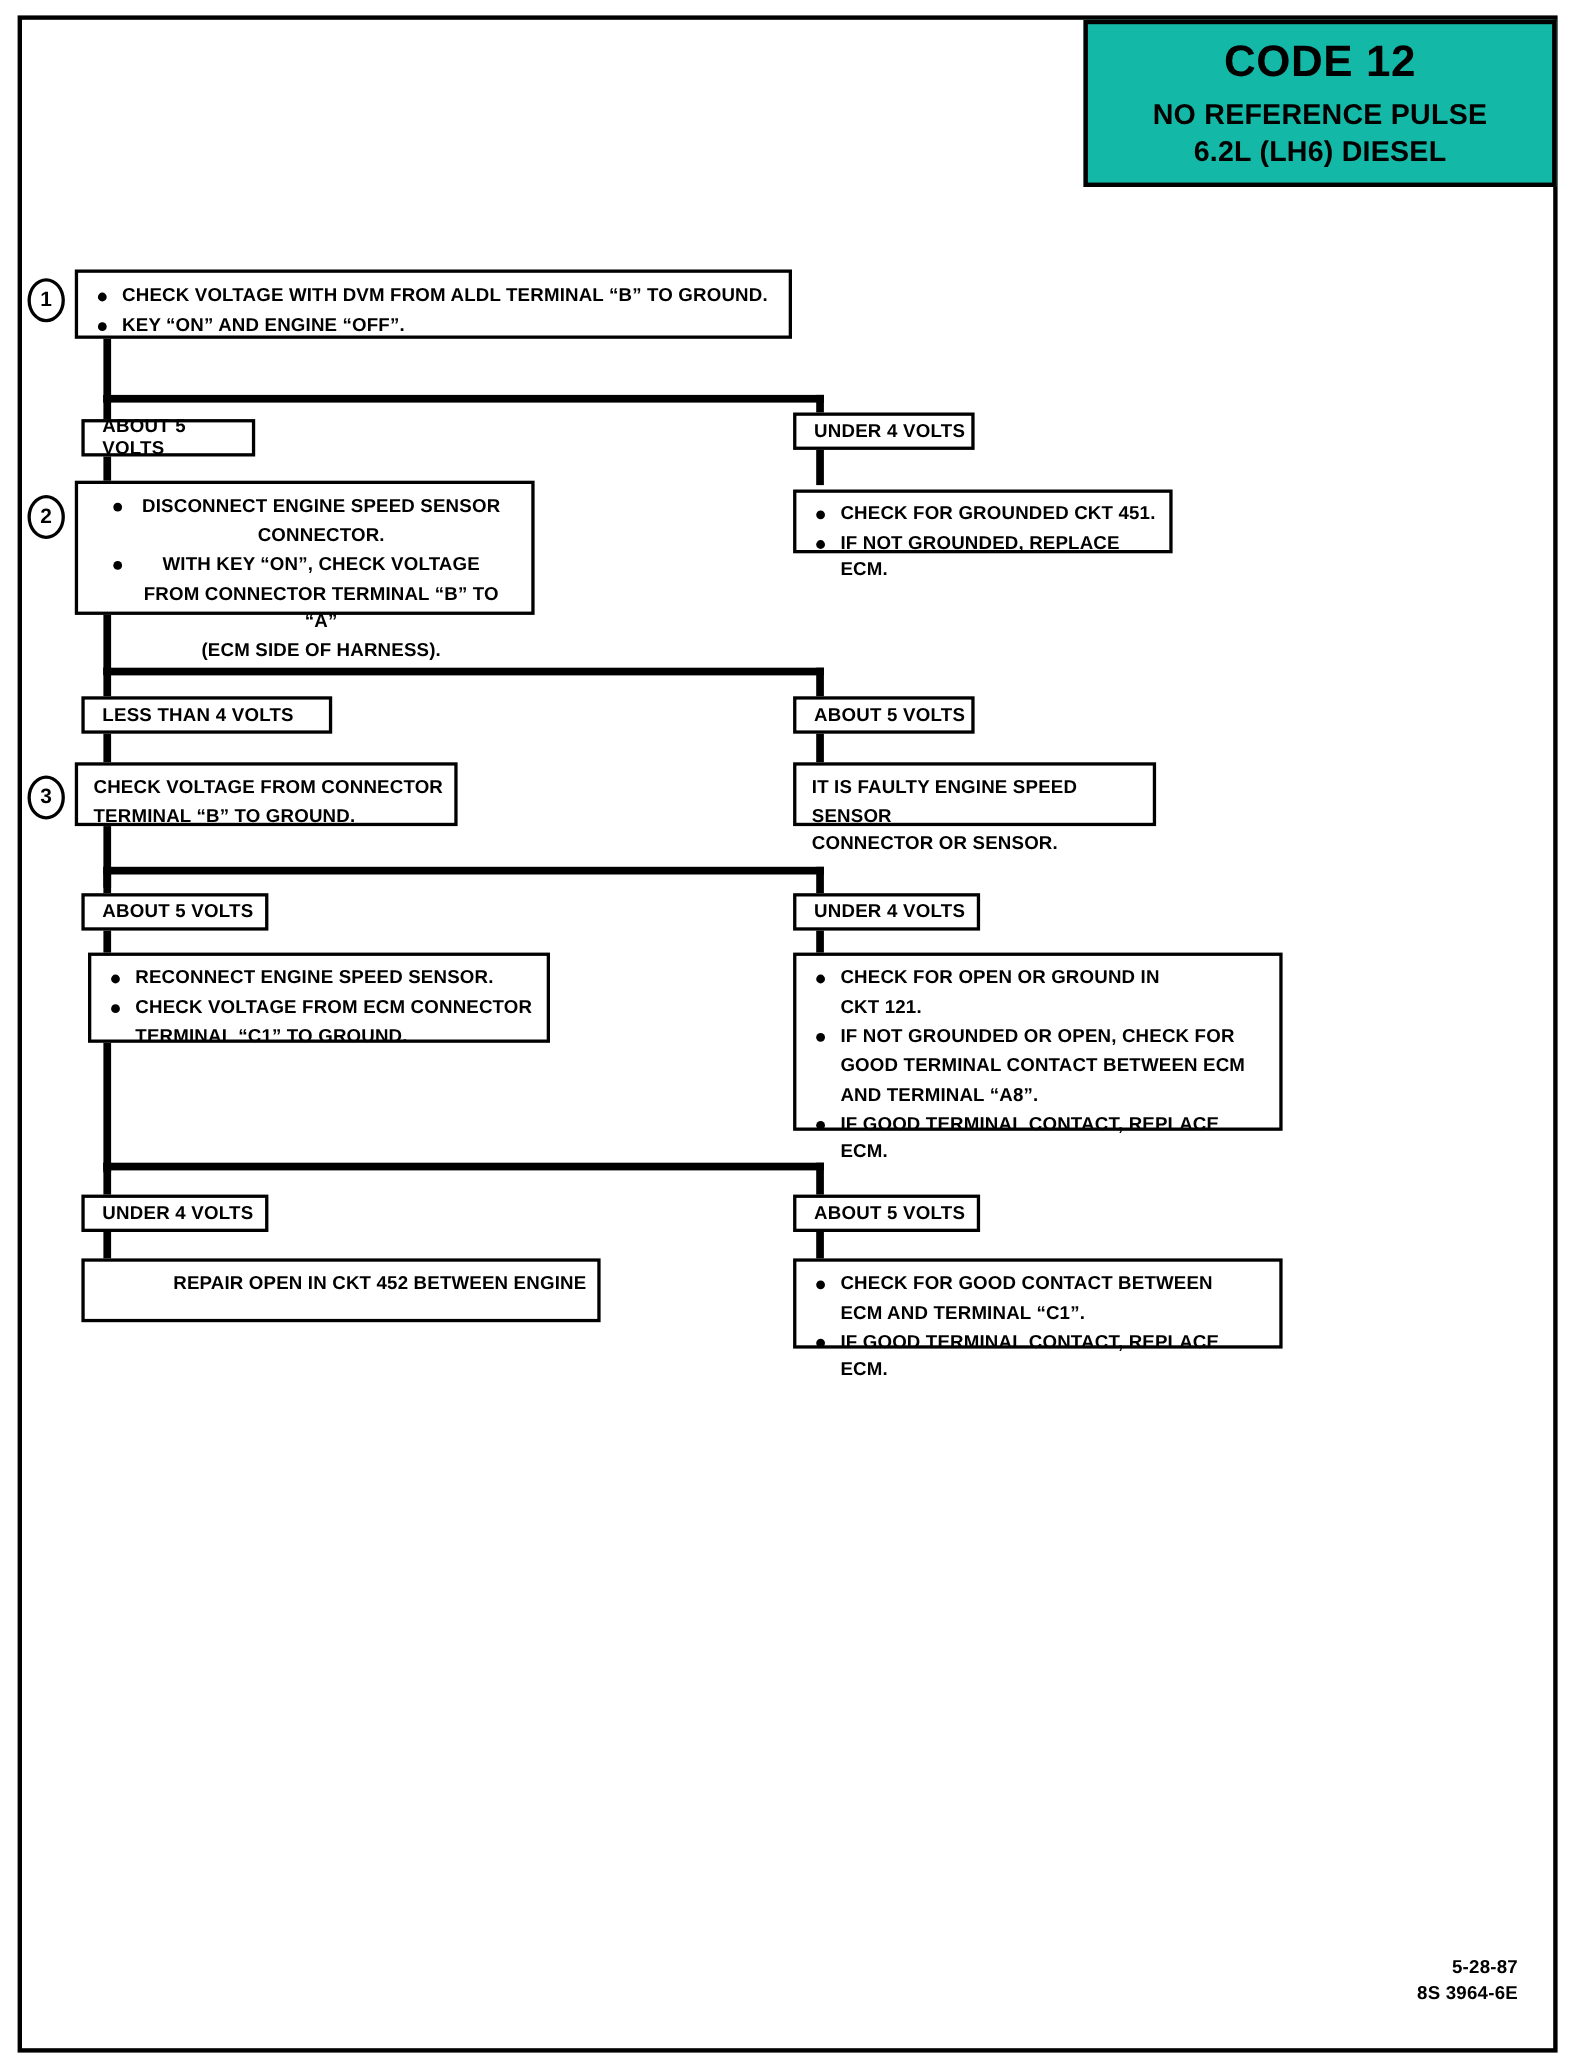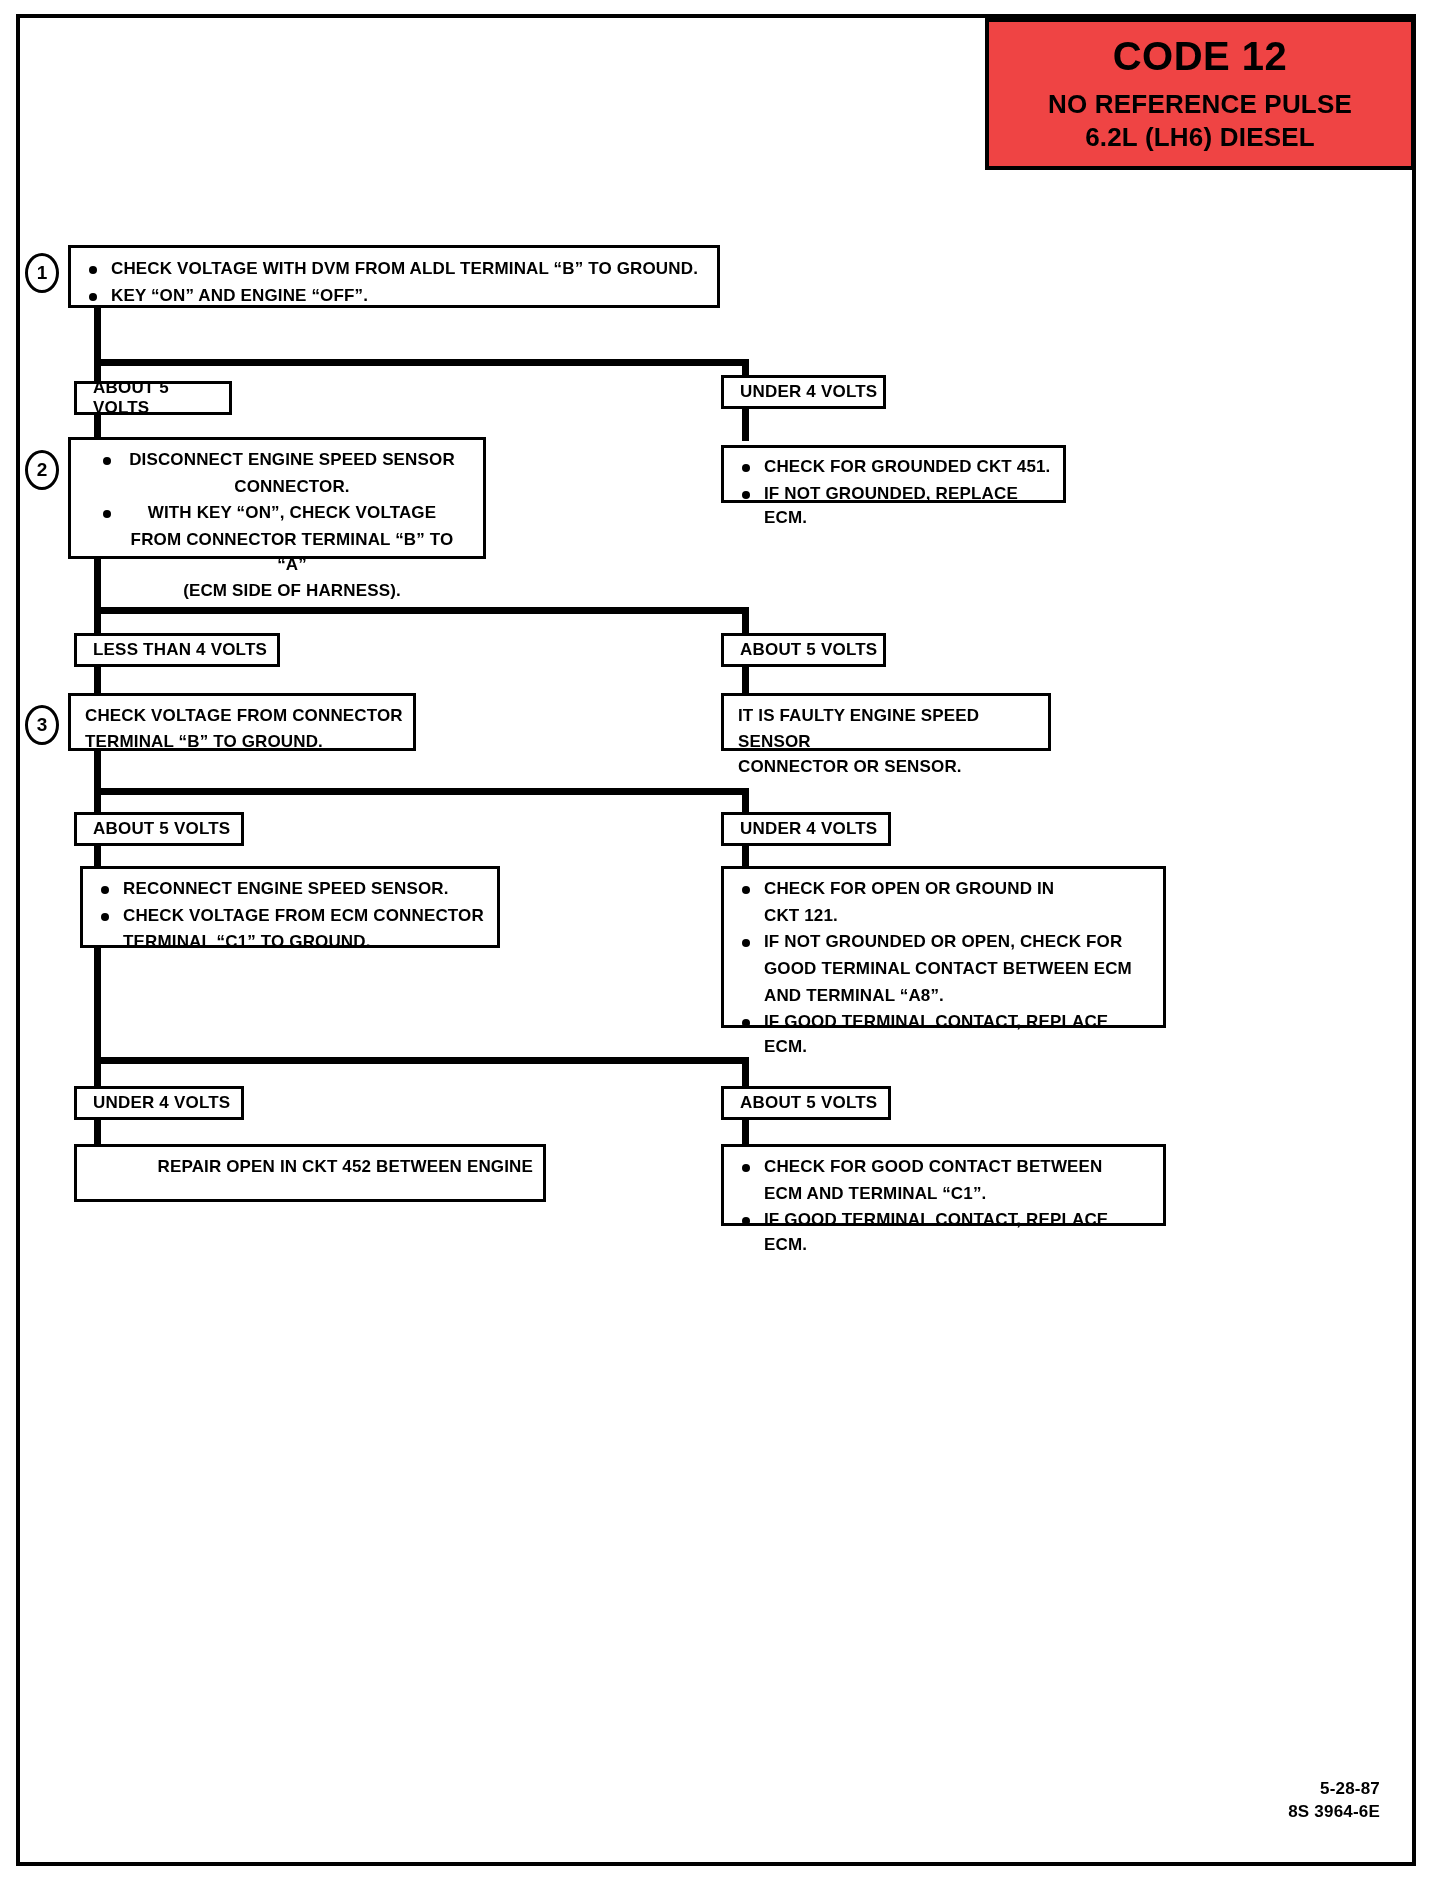--- a/index.html
+++ b/index.html
@@ -9,21 +9,21 @@
     color:#000;
     -webkit-font-smoothing:none;
   }
   .page-border{
     position:absolute;left:16px;top:14px;width:1400px;height:1852px;
     border:4px solid #000;box-sizing:border-box;
   }
   
   .header-box{
     position:absolute;left:985px;top:18px;width:430px;height:152px;
-    border:4px solid #000;box-sizing:border-box;background:#ef4444;
+    border:4px solid #000;box-sizing:border-box;background:#14b8a6;
     display:flex;flex-direction:column;align-items:center;justify-content:center;
     padding-top:2px;
   }
   .header-code{
     font-size:40px;font-weight:bold;letter-spacing:0.5px;line-height:1.0;
     margin-bottom:12px;
   }
   .header-sub{
     font-size:26px;font-weight:bold;line-height:1.28;text-align:center;
     letter-spacing:0.2px;
@@ -126,21 +126,21 @@
       <div class="bline bullet">IF NOT GROUNDED, REPLACE ECM.</div>
     </div>
   </div>
 </div>
 
 <div class="vline" style="left:94px;top:557px;height:56px;"></div>
 <div class="hline" style="left:94px;top:607px;width:655px;"></div>
 <div class="vline" style="left:94px;top:607px;height:30px;"></div>
 <div class="vline" style="left:742px;top:607px;height:30px;"></div>
 
-<div class="label-box" style="left:74px;top:633px;width:206px;height:34px;text-align:center;">LESS THAN 4 VOLTS</div>
+<div class="label-box" style="left:74px;top:633px;width:228px;height:34px;text-align:center;">LESS THAN 4 VOLTS</div>
 <div class="label-box" style="left:721px;top:633px;width:165px;height:34px;">ABOUT 5 VOLTS</div>
 
 <div class="vline" style="left:94px;top:665px;height:30px;"></div>
 <div class="vline" style="left:742px;top:665px;height:30px;"></div>
 
 <div class="step-circle" style="left:25px;top:705px;">3</div>
 <div class="node" style="left:68px;top:693px;width:348px;height:58px;">
   <div class="node-inner" style="padding:7px 10px;">
     <div class="plain">CHECK VOLTAGE FROM CONNECTOR</div>
     <div class="plain">TERMINAL “B” TO GROUND.</div>

